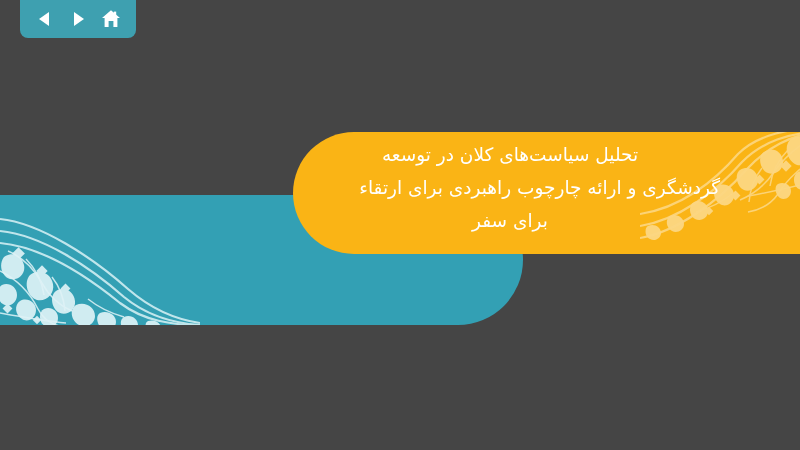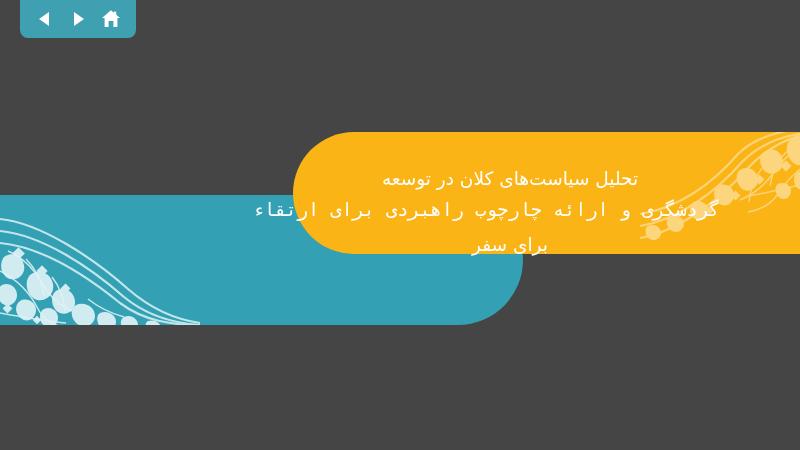--- a/index.html
+++ b/index.html
@@ -96,22 +96,22 @@
     color: #ffffff;
     font-size: 18.5px;
     line-height: 33px;
     font-weight: normal;
     letter-spacing: 0px;
   }
   #title-block .tline {
     display: block;
     white-space: nowrap;
   }
-  #title-line-1 { text-align: center; margin-top: 24px; }
-  #title-line-2 { text-align: right; font-family: Liberation Mono, monospace; }
+  #title-line-1 { text-align: center; }
+  #title-line-2 { text-align: right; }
   #title-line-3 { text-align: center; }
 </style>
 </head>
 <body>
 
 <div id="slide">
 
   <div id="teal-panel">
     <svg id="teal-ornament" viewBox="0 0 200 120" preserveAspectRatio="none">
       <g fill="none" stroke="#d9f2f6" stroke-width="2.2" opacity="0.9">

